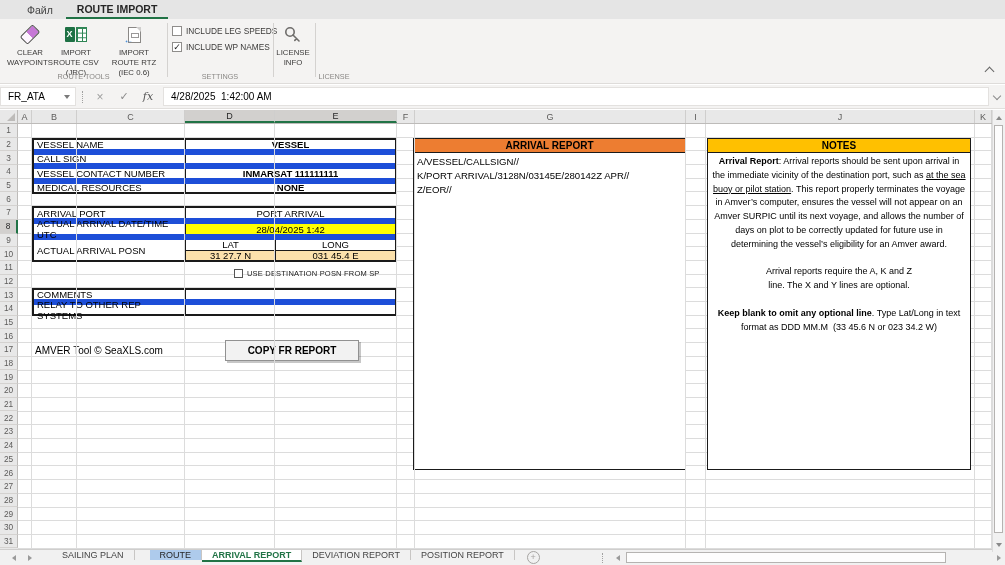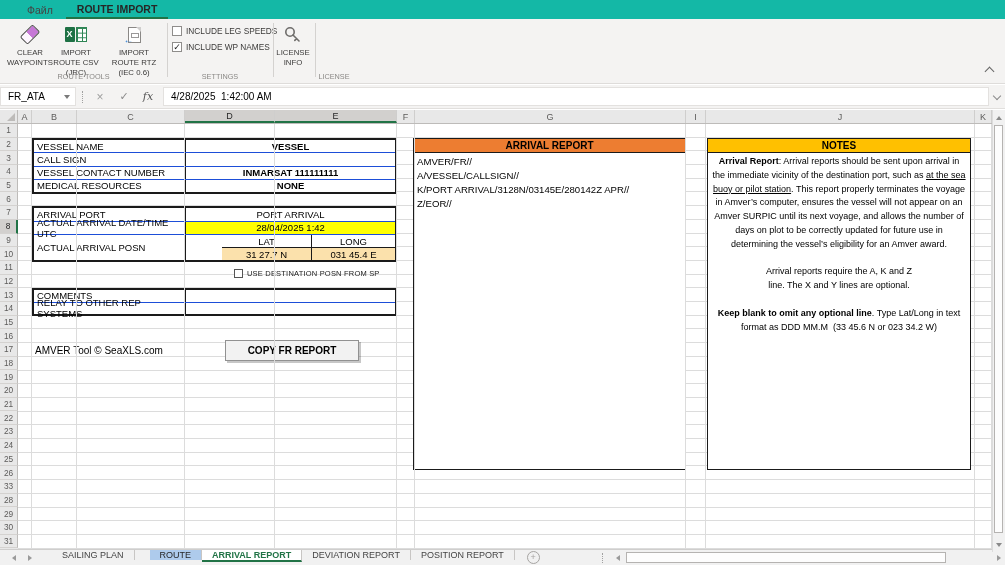--- a/index.html
+++ b/index.html
@@ -1,20 +1,20 @@
 <!DOCTYPE html>
 <html><head>
 <meta charset="utf-8">
 <style>
   html,body{margin:0;padding:0;background:#fff;}
   #app{position:relative;width:1005px;height:565px;background:#fff;overflow:hidden;
        font-family:"Liberation Sans",sans-serif;color:#000;}
 
   
-  .rtabs{position:absolute;left:0;top:0;width:100%;height:19px;background:#14b8a6;
+  .rtabs{position:absolute;left:0;top:0;width:100%;height:19px;background:#e5e5e5;
          display:flex;align-items:stretch;padding-left:14px;box-sizing:border-box;}
   .ftab{font-size:10.5px;color:#444;padding:0 13px;display:flex;align-items:center;}
   .atab{font-size:10.5px;font-weight:bold;color:#262626;padding:0 11px;display:flex;
         align-items:center;border-bottom:2.5px solid #217346;box-sizing:border-box;}
 
   
   .ribbon{position:absolute;left:0;top:19px;width:100%;height:65px;background:#f4f3f2;
           border-bottom:1px solid #dedcda;box-sizing:border-box;}
   .rbtn{position:absolute;top:3px;text-align:center;font-size:7.8px;line-height:1.3;color:#3b3a39;}
   .rbtn .ic{display:flex;justify-content:center;align-items:center;height:25px;margin-bottom:1px;}
@@ -89,23 +89,23 @@
   #sheet{position:absolute;left:18px;top:124px;width:974px;height:425px;background:#fff;
          background-image:repeating-linear-gradient(180deg,transparent 0,transparent 12.7px,#dcdcdc 12.7px,#dcdcdc 13.7px);
          overflow:hidden;}
   .vline{position:absolute;top:0;bottom:0;width:1px;background:#dcdcdc;}
 
   .t{position:absolute;background:#fff;border:2px solid #1a1a1a;box-sizing:border-box;
      display:flex;flex-direction:column;}
   #t1{left:14px;top:14px;width:365px;height:56px;}
   #t2{left:14px;top:82px;width:365px;height:56px;justify-content:center;}
   #t3{left:14px;top:164px;width:365px;height:28px;}
-  .trow{flex:1;display:flex;border-bottom:1px solid #1d4ed8;min-height:0;}
+  .trow{flex:1;display:flex;border-bottom:6px solid #1d4ed8;min-height:0;}
   .trow:last-child{border-bottom:none;}
-  .trow2{flex:2;display:flex;min-height:0;gap:36px;}
+  .trow2{flex:2;display:flex;min-height:0;}
   .tlabel{width:152px;flex:none;border-right:1px solid #1a1a1a;display:flex;align-items:center;
           padding-left:3px;font-size:9.5px;box-sizing:border-box;}
   .tval{flex:1;display:flex;align-items:center;justify-content:center;font-size:9.5px;}
   .bold{font-weight:bold;}
   .yellow{background:#ffff00;}
   .tan{background:#fbe1ac;}
   .poscol{flex:1;display:flex;flex-direction:column;min-width:0;}
   .posrow{flex:1;display:flex;border-bottom:1px solid #1a1a1a;min-height:0;}
   .posrow:last-child{border-bottom:none;}
   .latc{width:90px;flex:none;border-right:1px solid #1a1a1a;display:flex;align-items:center;
@@ -289,21 +289,21 @@
       <div class="rowhdr">17</div>
       <div class="rowhdr">18</div>
       <div class="rowhdr">19</div>
       <div class="rowhdr">20</div>
       <div class="rowhdr">21</div>
       <div class="rowhdr">22</div>
       <div class="rowhdr">23</div>
       <div class="rowhdr">24</div>
       <div class="rowhdr">25</div>
       <div class="rowhdr">26</div>
-      <div class="rowhdr">33</div>
+      <div class="rowhdr">27</div>
       <div class="rowhdr">28</div>
       <div class="rowhdr">29</div>
       <div class="rowhdr">30</div>
       <div class="rowhdr">31</div>
     </div>
 
   <div id="sheet">
 
     <div class="t" id="t1">
         <div class="trow">
@@ -362,21 +362,20 @@
           <div class="tval"></div>
         </div>
       </div>
 
     <div id="credit">AMVER Tool © SeaXLS.com</div>
     <div id="copybtn">COPY FR REPORT</div>
 
     <div class="panel" id="panel-report">
       <div class="phdr">ARRIVAL REPORT</div>
       <div class="pbody" id="report-lines">
-          <div>AMVER/FR//</div>
           <div>A/VESSEL/CALLSIGN//</div>
           <div>K/PORT ARRIVAL/3128N/03145E/280142Z APR//</div>
           <div>Z/EOR//</div>
         </div>
     </div>
 
     <div class="panel" id="panel-notes">
       <div class="phdr">NOTES</div>
       <div class="pbody">
         <p class="np"><span class="bold">Arrival Report</span><span>: Arrival reports should be sent upon arrival in the immediate vicinity of the destination port, such as </span><span class="ul">at the sea buoy or pilot station</span><span>. This report properly terminates the voyage in Amver’s computer, ensures the vessel will not appear on an Amver SURPIC until its next voyage, and allows the number of days on plot to be correctly updated for future use in determining the vessel’s eligibility for an Amver award.</span></p>

